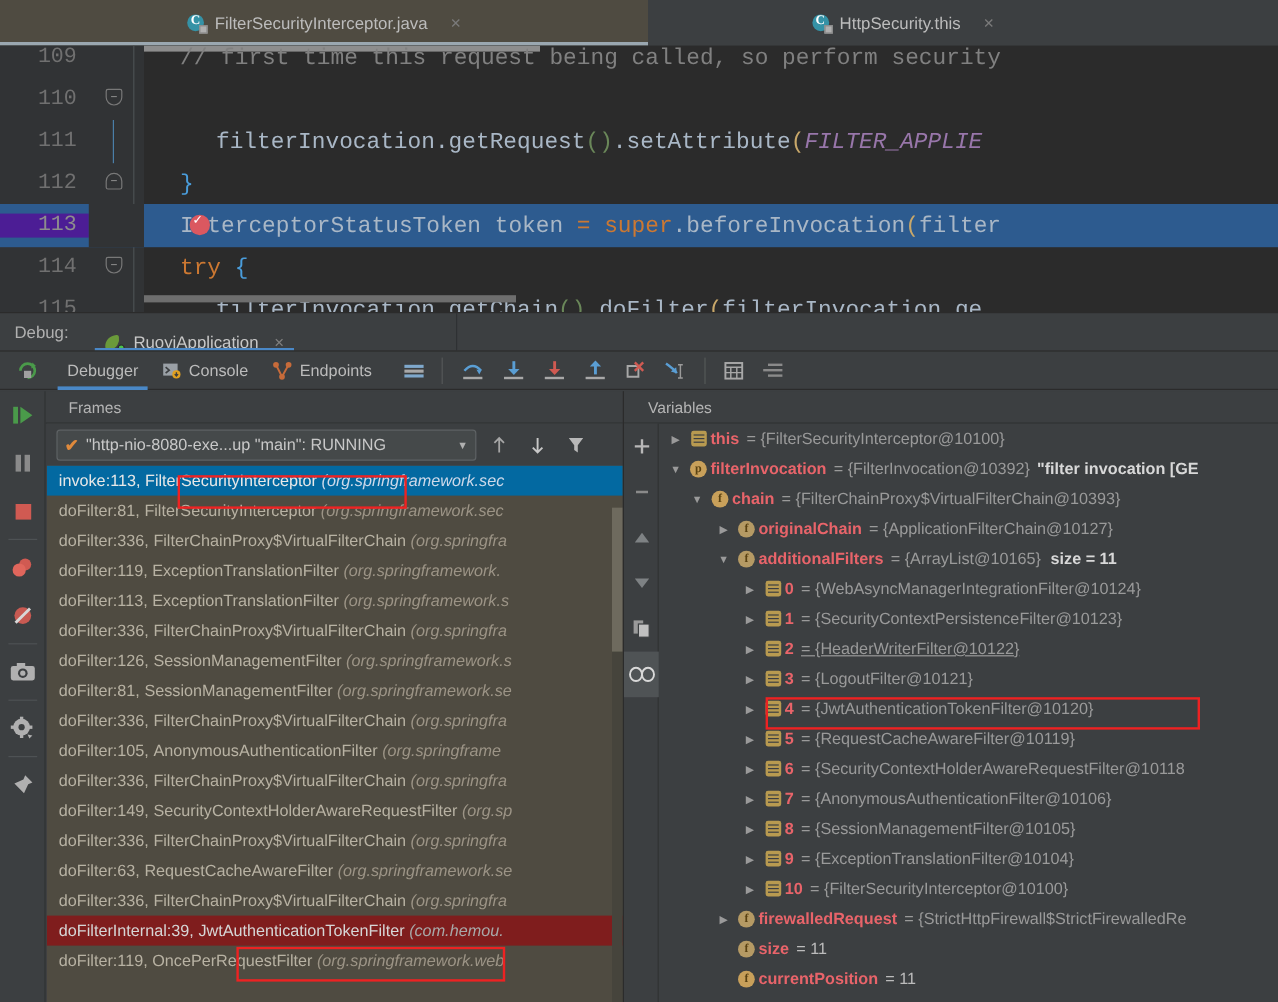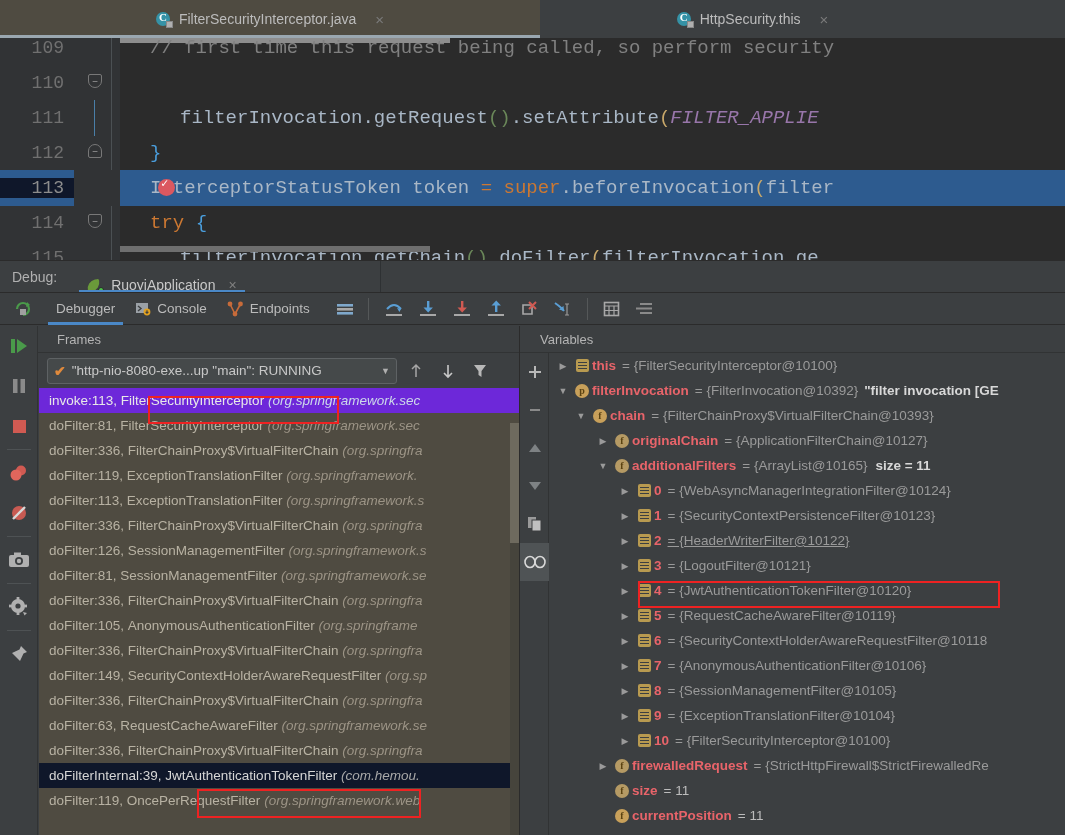--- a/index.html
+++ b/index.html
@@ -223,22 +223,22 @@
   .frames-list {
     position: absolute; left: 0; right: 0; top: 35px; bottom: 0;
     background: #4f4b41;
     overflow: hidden;
   }
   .frame-row {
     height: 25px; display: flex; align-items: center;
     padding-left: 10px; white-space: nowrap;
     font-size: 13.5px; color: #b8b2a3;
   }
-  .frame-row.selected { background: #6d28d9; color: #e8e8e8; }
-  .frame-row.current { background: #0f172a; color: #d6d6d6; }
+  .frame-row.selected { background: #0369a1; color: #e8e8e8; }
+  .frame-row.current { background: #7f1d1d; color: #d6d6d6; }
   .frame-pkg { color: #9c9486; font-style: italic; }
   .frame-row.selected .frame-pkg { color: #cdd9ea; }
   .frame-row.current .frame-pkg { color: #a8a8a8; }
   .frames-scrollbar {
     position: absolute; right: 0; top: 35px; width: 9px; height: 120px;
     background: #6e6a5e;
   }
   .frames-scroll-track {
     position: absolute; right: 0; top: 35px; width: 9px; bottom: 0;
     background: #46443c;
@@ -349,21 +349,21 @@
 
     <div class="code-line" style="top:97px;">
       <span class="ln">112</span>
       <span class="fold">
         <span class="fold-mark up">–</span>
       </span>
       <span class="code-text"><span class="blue">}</span></span>
     </div>
 
     <div class="code-line hl-row" style="top:132px;">
-      <span class="ln" style="background:#0f172a;">113</span>
+      <span class="ln" style="background:#4c1d95;">113</span>
       <span class="fold" style="background:#313335;">
         <span class="breakpoint"></span>
       </span>
       <span class="code-text"><span class="typ">InterceptorStatusToken</span> token <span class="kw">=</span> <span class="kw">super</span>.<span class="mth">beforeInvocation</span><span class="pary">(</span>filter</span>
     </div>
 
     <div class="code-line" style="top:167px;">
       <span class="ln">114</span>
       <span class="fold">
         <span class="fold-mark down">–</span>

